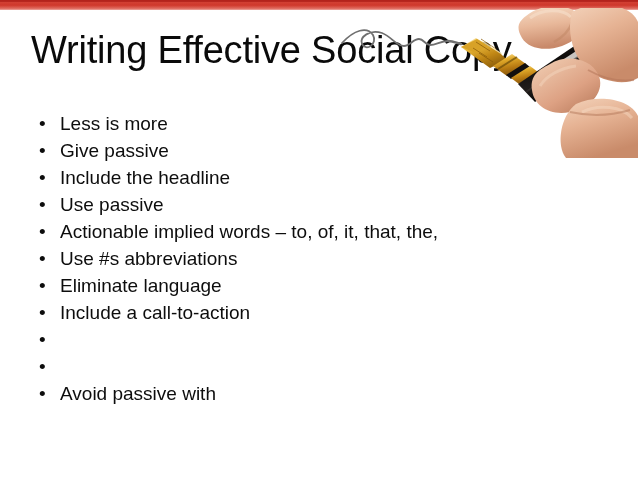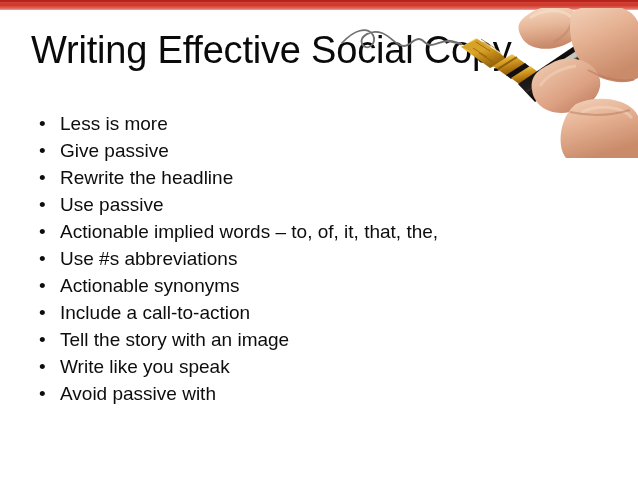--- a/index.html
+++ b/index.html
@@ -97,49 +97,47 @@
     <li>
       <span class="dot">•</span>
       <span>Less is more</span>
     </li>
     <li>
       <span class="dot">•</span>
       <span>Give passive</span>
     </li>
     <li>
       <span class="dot">•</span>
-      <span>Rewrite the headline</span>
+      <span>Include the headline</span>
     </li>
     <li>
       <span class="dot">•</span>
       <span>Use passive</span>
     </li>
     <li>
       <span class="dot">•</span>
       <span>Actionable implied words – to, of, it, that, the,</span>
     </li>
     <li>
       <span class="dot">•</span>
       <span>Use #s abbreviations</span>
     </li>
     <li>
       <span class="dot">•</span>
-      <span>Actionable synonyms</span>
+      <span>Eliminate language</span>
     </li>
     <li>
       <span class="dot">•</span>
       <span>Include a call-to-action</span>
     </li>
     <li>
       <span class="dot">•</span>
-      <span>Tell the story with an image</span>
-    </li>
-    <li>
-      <span class="dot">•</span>
-      <span>Write like you speak</span>
+    </li>
+    <li>
+      <span class="dot">•</span>
     </li>
     <li>
       <span class="dot">•</span>
       <span>Avoid passive with</span>
     </li>
   </ul>
 
   <div class="photo">
     <svg width="308" height="150" viewBox="0 0 308 150" xmlns="http://www.w3.org/2000/svg">
       <defs>

